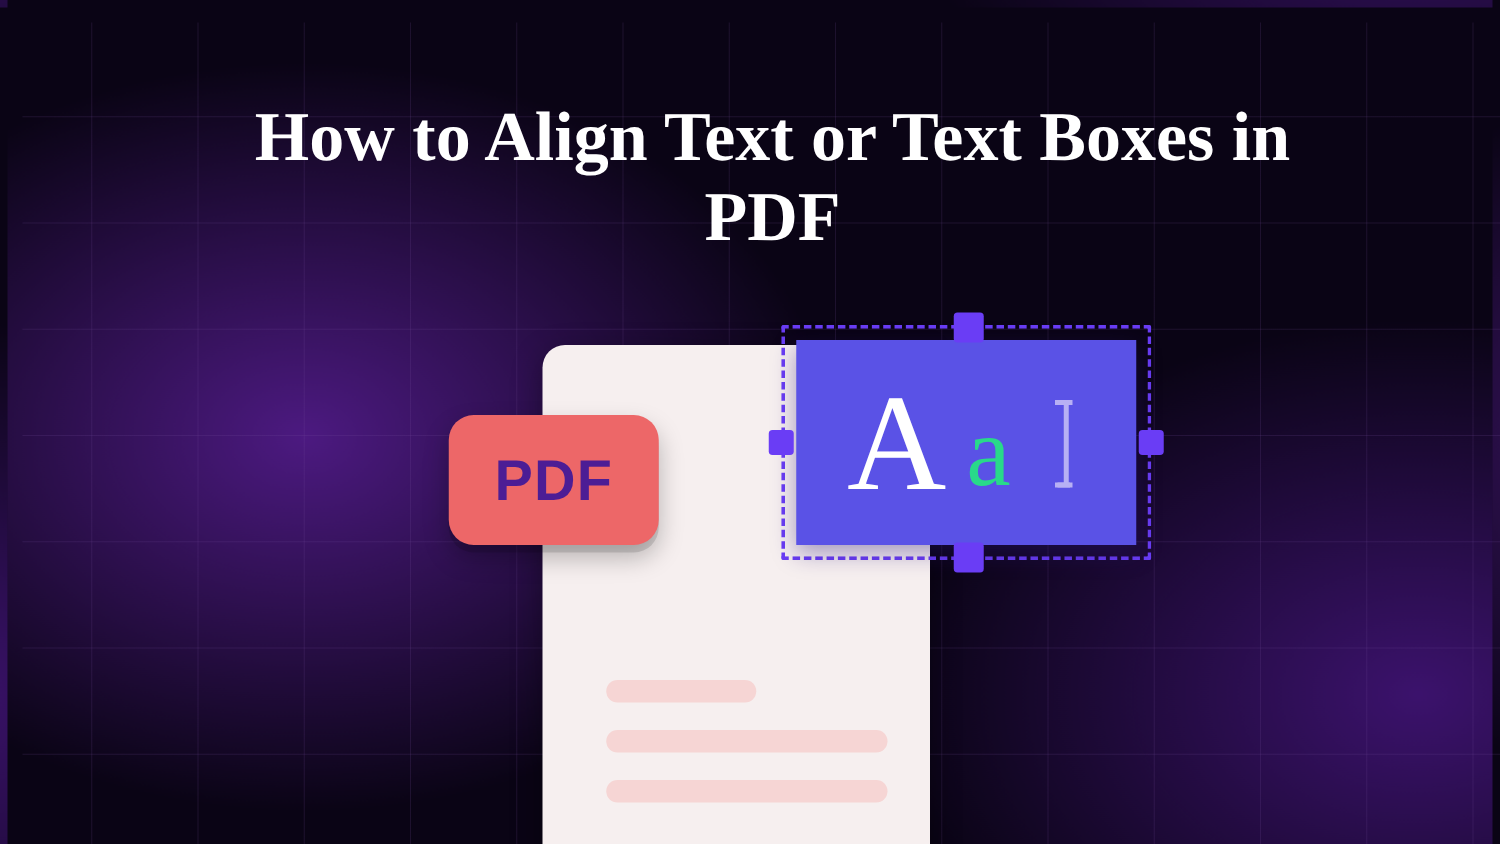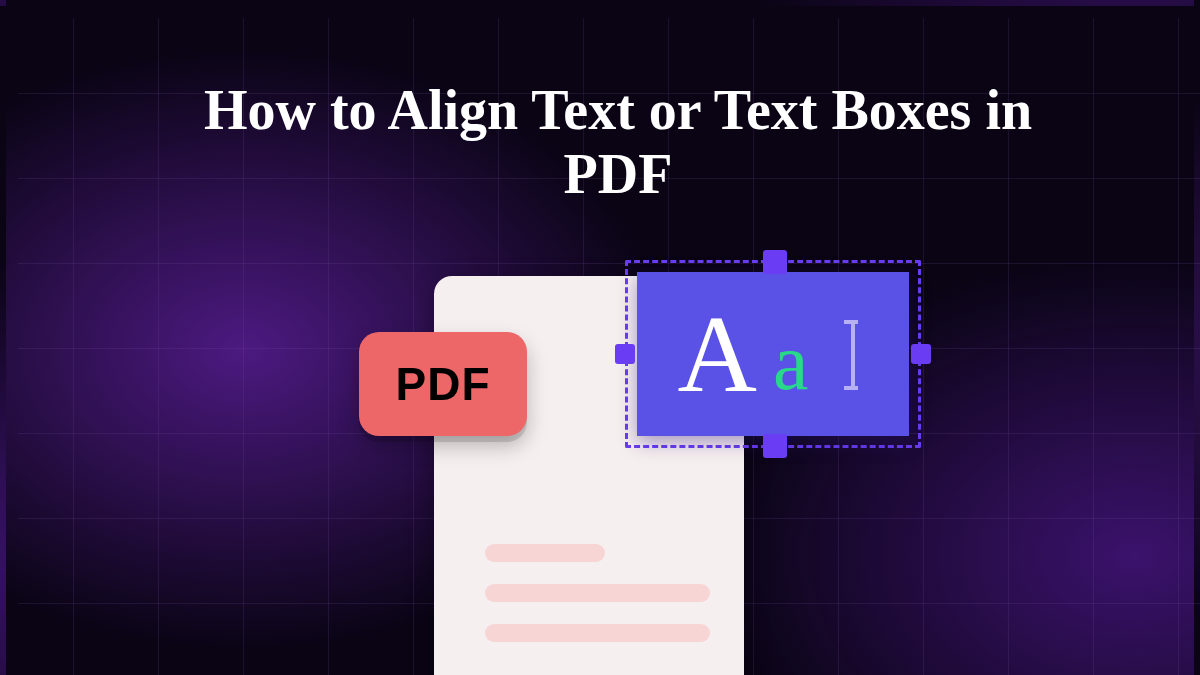--- a/index.html
+++ b/index.html
@@ -68,21 +68,21 @@
       width: 168px;
       height: 104px;
       background: #ed6768;
       border-radius: 20px;
       box-shadow: 0 6px 0 rgba(0,0,0,0.12), 0 10px 20px rgba(0,0,0,0.25);
       display: flex;
       align-items: center;
       justify-content: center;
     }
     .pdf-badge span {
-      color: #000000;
+      color: #4c1d95;
       font-family: Arial, Helvetica, sans-serif;
       font-weight: 700;
       font-size: 46px;
       letter-spacing: 1px;
     }
     .selbox {
       position: absolute;
       top: 0;
       left: 295px;
       width: 308px;

